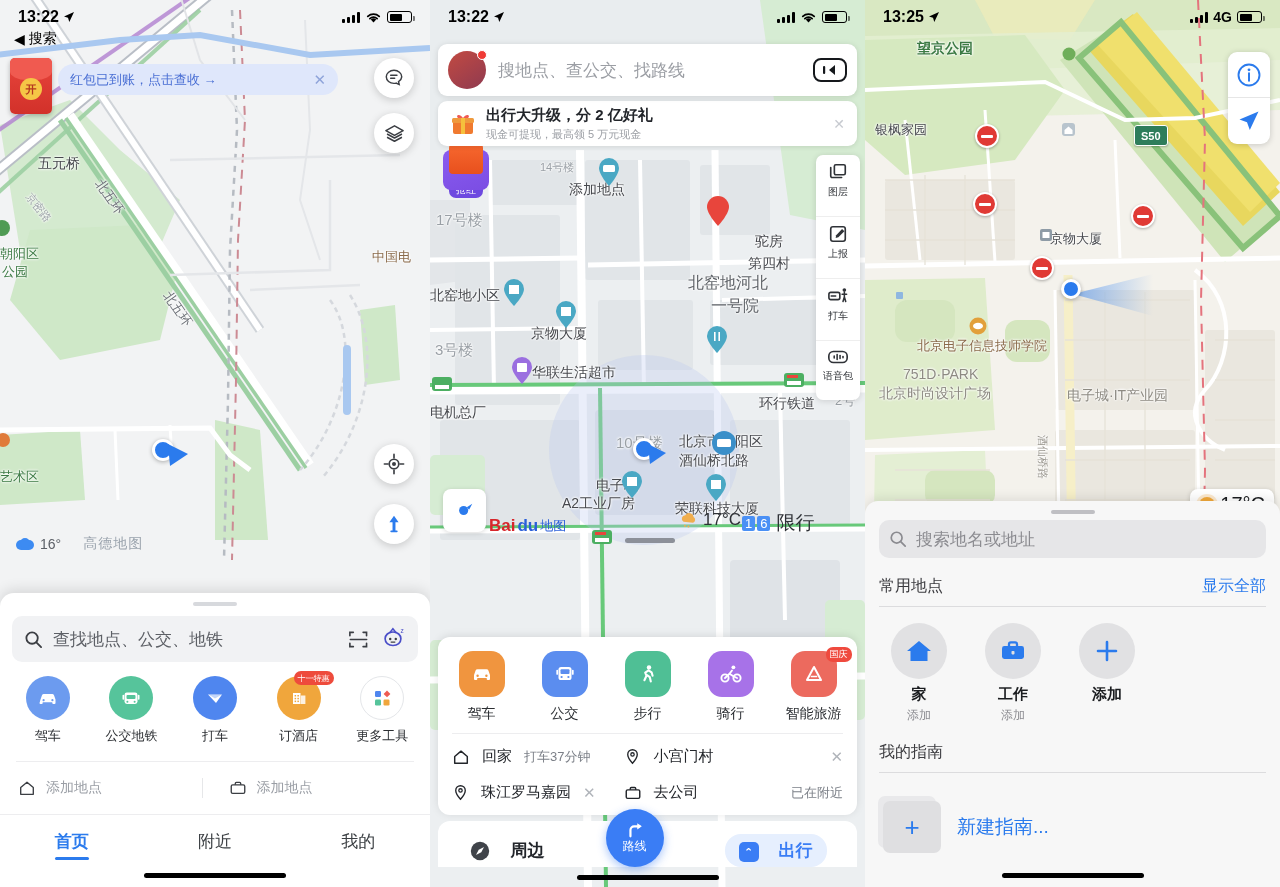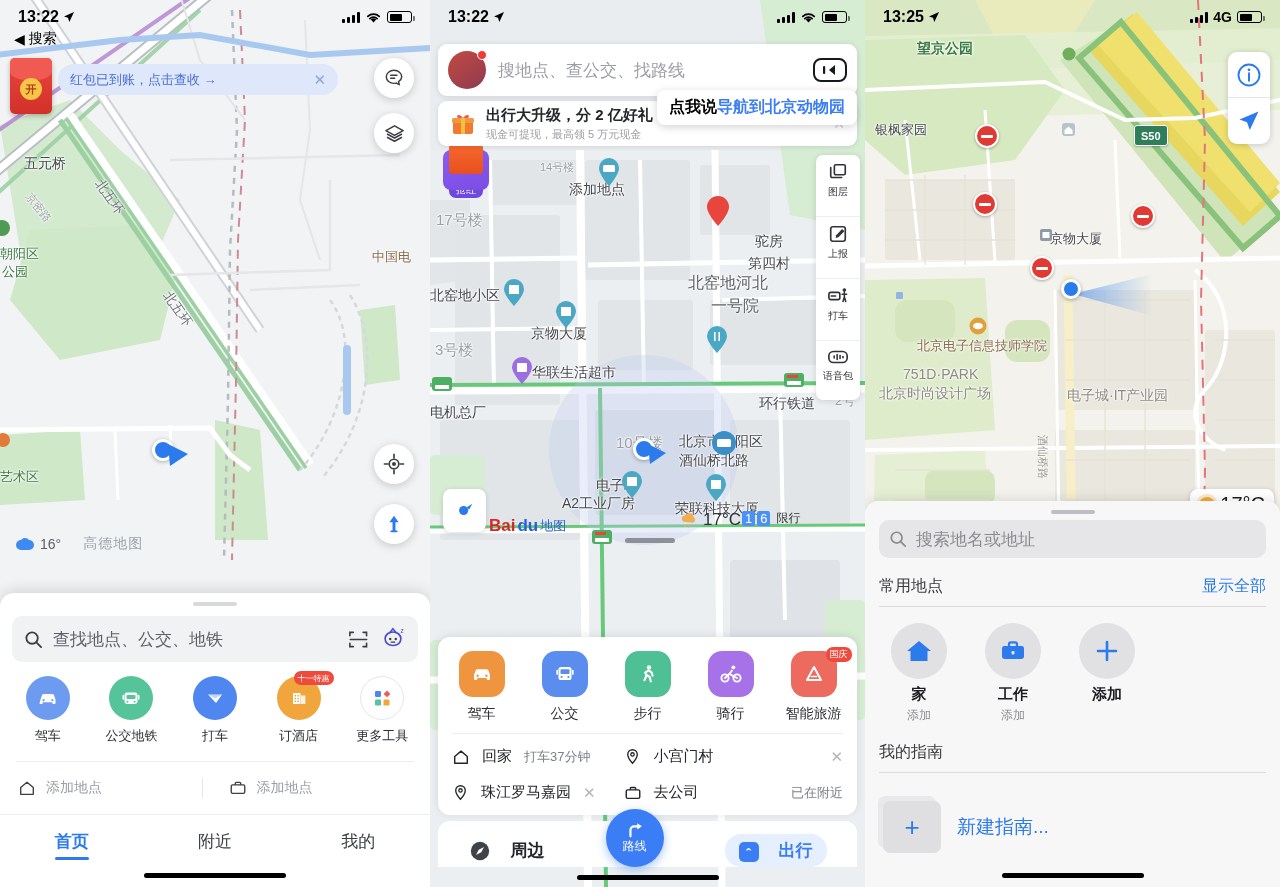--- a/index.html
+++ b/index.html
@@ -221,21 +221,21 @@
         <path d="M350 295 C382 345 368 425 322 478" stroke="#d5d8dd" stroke-width="2.5" fill="none" stroke-dasharray="5 4"></path>
         <rect x="343" y="345" width="8" height="70" rx="4" fill="#a9c8f0"></rect>
         <path d="M-5 55 L120 40 L200 35 L310 55 L430 48" stroke="#a9c8f0" stroke-width="6" fill="none"></path>
         <path d="M0 430 L210 428 L230 455 L250 470" stroke="#ffffff" stroke-width="5" fill="none"></path>
         <path d="M115 430 L118 500" stroke="#ffffff" stroke-width="3" fill="none"></path>
         <path d="M170 425 L172 460" stroke="#ffffff" stroke-width="3" fill="none"></path>
         <circle cx="3" cy="440" r="7" fill="#e07b3a"></circle>
         <circle cx="2" cy="228" r="8" fill="#4f9b54"></circle>
       </svg>
 
-      <div class="maplabel dark" style="left:24px;top:155px">五元桥</div>
+      <div class="maplabel dark" style="left:38px;top:155px">五元桥</div>
       <div class="maplabel" style="left:90px;top:188px;transform:rotate(55deg)">北五环</div>
       <div class="maplabel grey" style="left:22px;top:200px;transform:rotate(52deg);font-size:11px">京密路</div>
       <div class="maplabel green" style="left:0px;top:245px">朝阳区</div>
       <div class="maplabel green" style="left:2px;top:263px">公园</div>
       <div class="maplabel brown" style="left:372px;top:248px">中国电</div>
       <div class="maplabel" style="left:158px;top:300px;transform:rotate(55deg)">北五环</div>
       <div class="maplabel green" style="left:0px;top:468px">艺术区</div>
 
       <div class="locdot" style="left:152px;top:439px"></div>
       <svg style="position:absolute;left:168px;top:444px" width="26" height="26">
@@ -575,21 +575,21 @@
             <circle cx="7.5" cy="16.5" r="1.1" fill="#f0ae4e"></circle>
             <circle cx="11.5" cy="17.3" r="1.1" fill="#f0ae4e"></circle>
           </svg>
         <span style="font-size:17px;color:#2e3136">17°C</span>
       </div>
       <div style="position:absolute;left:312px;top:510px;display:flex;align-items:center;gap:6px">
         <span style="display:flex;gap:2px">
           <span style="background:#4a90f5;color:#fff;font-size:13px;padding:0 3px;border-radius:2px">1</span>
           <span style="background:#4a90f5;color:#fff;font-size:13px;padding:0 3px;border-radius:2px">6</span>
         </span>
-        <span style="font-size:12px;color:#2e3136">限行</span>
+        <span style="font-size:19px;color:#2e3136">限行</span>
       </div>
 
       <div style="position:absolute;left:195px;top:538px;width:50px;height:5px;border-radius:3px;background:#8c9099"></div>
     </div>
 
     <div class="statusbar">
       <div class="sb-left">
         <span>13:22</span>
         <svg class="loc-arrow" viewBox="0 0 12 12">
             <path d="M11 1 L1 5.5 L5 6.8 L6.3 11 Z" fill="#000"></path>
@@ -619,23 +619,20 @@
         </span>
       <span class="ph">搜地点、查公交、找路线</span>
       <span class="voicebtn">
         <svg width="16" height="12" viewBox="0 0 16 12">
             <rect x="1" y="2" width="2.2" height="8" rx="1" fill="#15181c"></rect>
             <path d="M13 1 L7 6 L13 11 Z" fill="#15181c"></path>
           </svg>
       </span>
     </div>
 
-    <div class="tooltip">
-      <span>点我说</span><span class="blue">导航到北京动物园</span>
-    </div>
 
     <div class="promo">
       <svg width="26" height="26" viewBox="0 0 26 26">
           <rect x="3" y="10" width="20" height="13" rx="2" fill="#f07a2f"></rect>
           <rect x="2" y="7" width="22" height="5" rx="1.5" fill="#ef9a3d"></rect>
           <rect x="11" y="7" width="4" height="16" fill="#f5c03c"></rect>
           <path d="M13 7 C10 2 5 4 8 7z" fill="#ef5b52"></path>
           <path d="M13 7 C16 2 21 4 18 7z" fill="#ef5b52"></path>
         </svg>
       <div>

